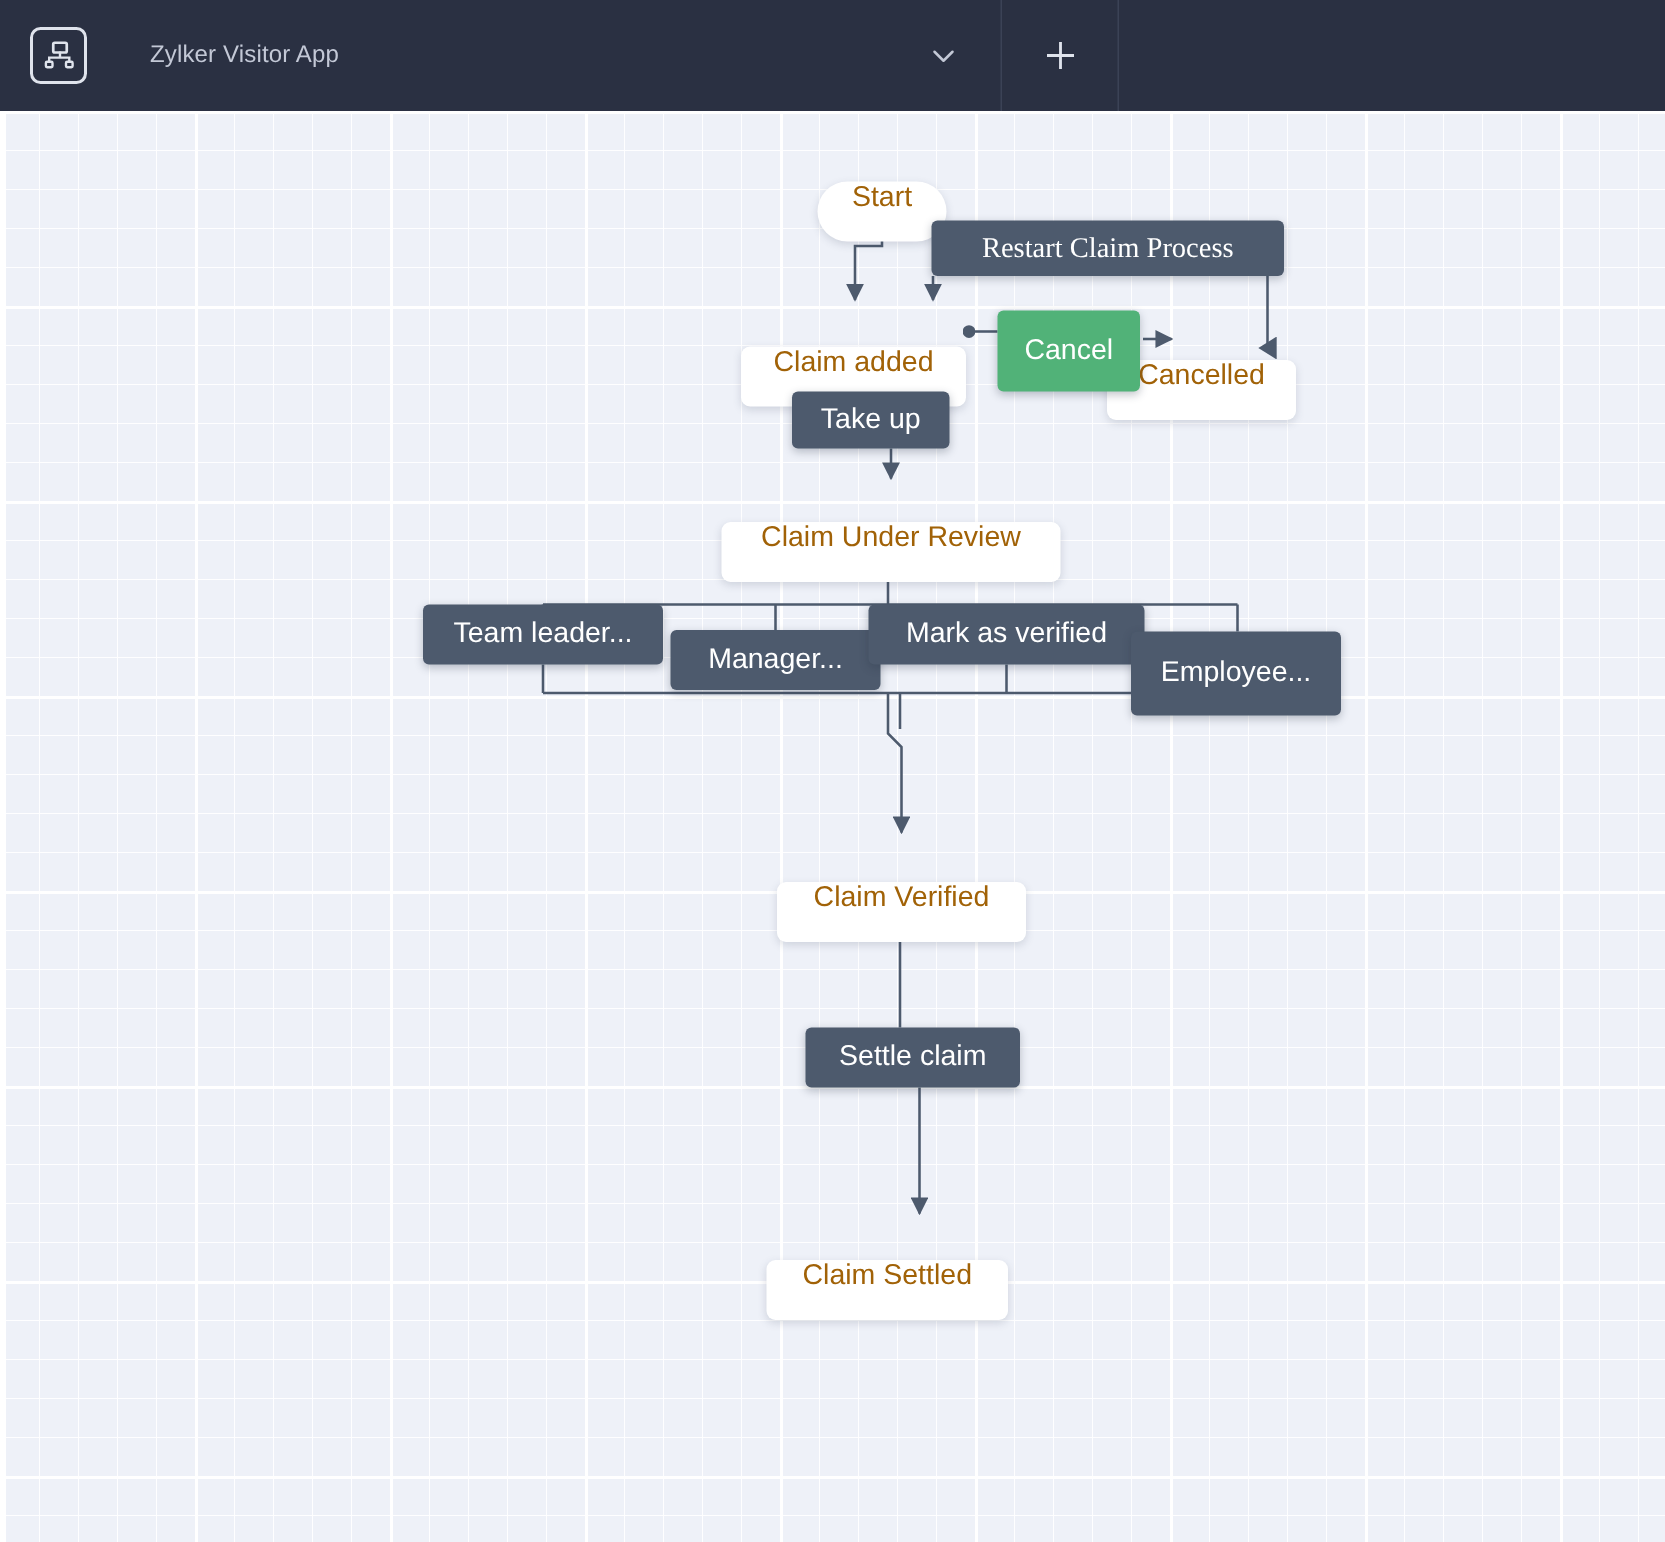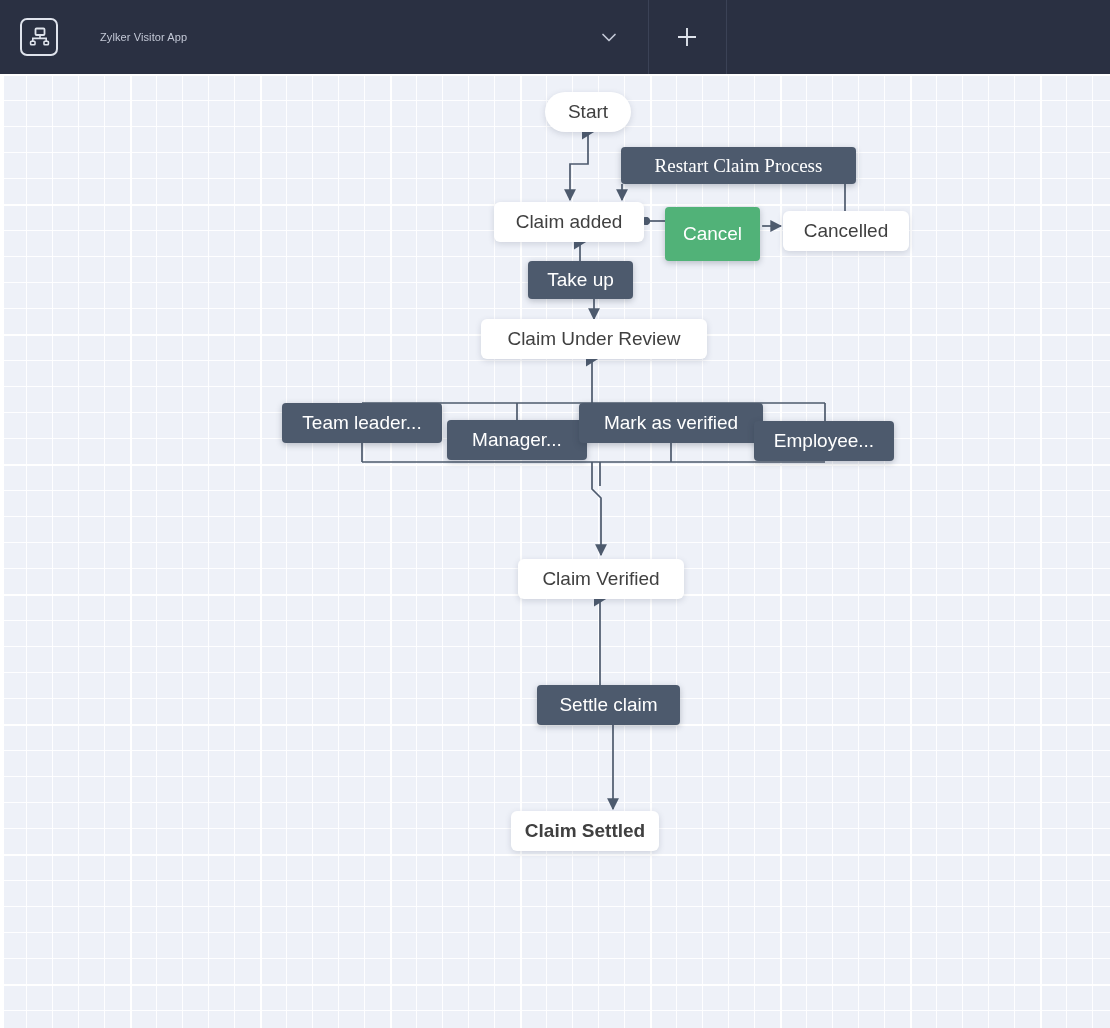--- a/index.html
+++ b/index.html
@@ -29,21 +29,21 @@
     border-radius: 7px;
     display: flex; align-items: center; justify-content: center;
   }
   #header-titles {
     flex: 1 1 auto;
     display: flex; flex-direction: column; justify-content: center;
     padding-left: 22px;
   }
   #app-name {
     color: #c3c8d6;
-    font-size: 11px;
+    font-size: 16px;
     line-height: 20px;
     letter-spacing: .1px;
   }
   #blueprint-name {
     color: #ffffff;
     font-size: 20px;
     font-weight: bold;
     line-height: 28px;
     letter-spacing: .1px;
   }
@@ -86,25 +86,26 @@
     width: 1110px; height: 954px;
     pointer-events: none;
   }
 
   
   .state-node {
     position: absolute;
     background: #ffffff;
     border-radius: 6px;
     box-shadow: 0 2px 6px rgba(60,72,100,.18);
-    display: flex; align-items: center; justify-content: center;
-    color: #404040;
+    display: flex; justify-content: center;
+    color: #a16207;
     font-size: 19px;
     white-space: nowrap;
     cursor: pointer;
+    margin-top: 29px;
   }
   .state-node.pill { border-radius: 999px; }
 
   .transition-node {
     position: absolute;
     background: #4d5a6d;
     border-radius: 4px;
     box-shadow: 0 2px 6px rgba(40,50,70,.28);
     display: flex; align-items: center; justify-content: center;
     color: #ffffff;
@@ -205,33 +206,33 @@
   </svg>
 
   <div class="state-node pill" style="left:545px; top:18px; width:86px; height:40px;">
     <span>Start</span>
   </div>
 
   <div class="state-node" style="left:494px; top:128px; width:150px; height:40px;">
     <span>Claim added</span>
   </div>
 
-  <div class="state-node" style="left:783px; top:137px; width:126px; height:40px;">
+  <div class="state-node" style="left:738px; top:137px; width:126px; height:40px;">
     <span>Cancelled</span>
   </div>
 
   <div class="state-node" style="left:518px; top:485px; width:166px; height:40px;">
     <span>Claim Verified</span>
   </div>
 
   <div class="state-node" style="left:481px; top:245px; width:226px; height:40px;">
     <span>Claim Under Review</span>
   </div>
 
-  <div class="state-node" style="left:511px; top:737px; width:148px; height:40px;font-weight:bold;">
+  <div class="state-node" style="left:511px; top:737px; width:161px; height:40px;">
     <span>Claim Settled</span>
   </div>
 
   <div class="transition-node" style="left:621px; top:73px; width:235px; height:37px;font-family:Liberation Serif, serif;">
     <span>Restart Claim Process</span>
   </div>
 
   <div class="transition-node green" style="left:665px; top:133px; width:95px; height:54px;">
     <span>Cancel</span>
   </div>
@@ -245,21 +246,21 @@
   </div>
 
   <div class="transition-node" style="left:447px; top:346px; width:140px; height:40px;">
     <span>Manager...</span>
   </div>
 
   <div class="transition-node" style="left:579px; top:329px; width:184px; height:40px;">
     <span>Mark as verified</span>
   </div>
 
-  <div class="transition-node" style="left:754px; top:347px; width:140px; height:40px;">
+  <div class="transition-node" style="left:754px; top:347px; width:140px; height:56px;">
     <span>Employee...</span>
   </div>
 
   <div class="transition-node" style="left:537px; top:611px; width:143px; height:40px;">
     <span>Settle claim</span>
   </div>
 
 </div>
 
 </body></html>

